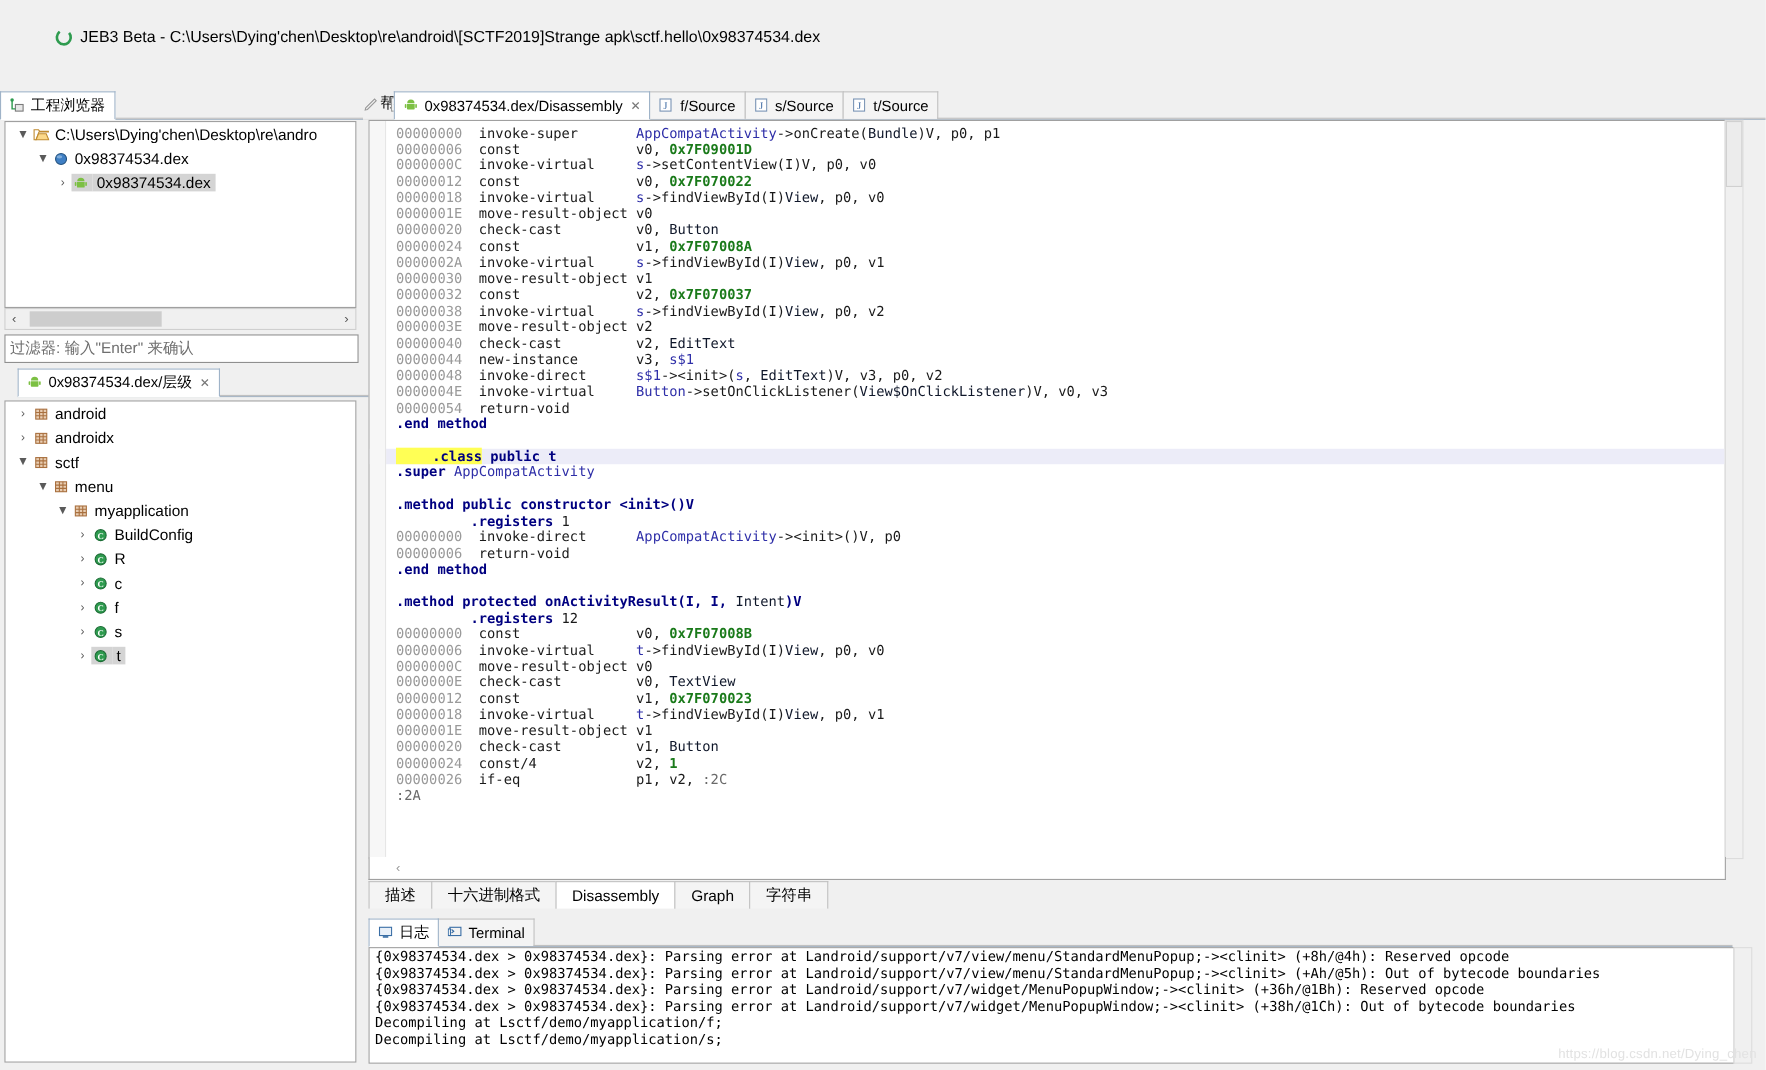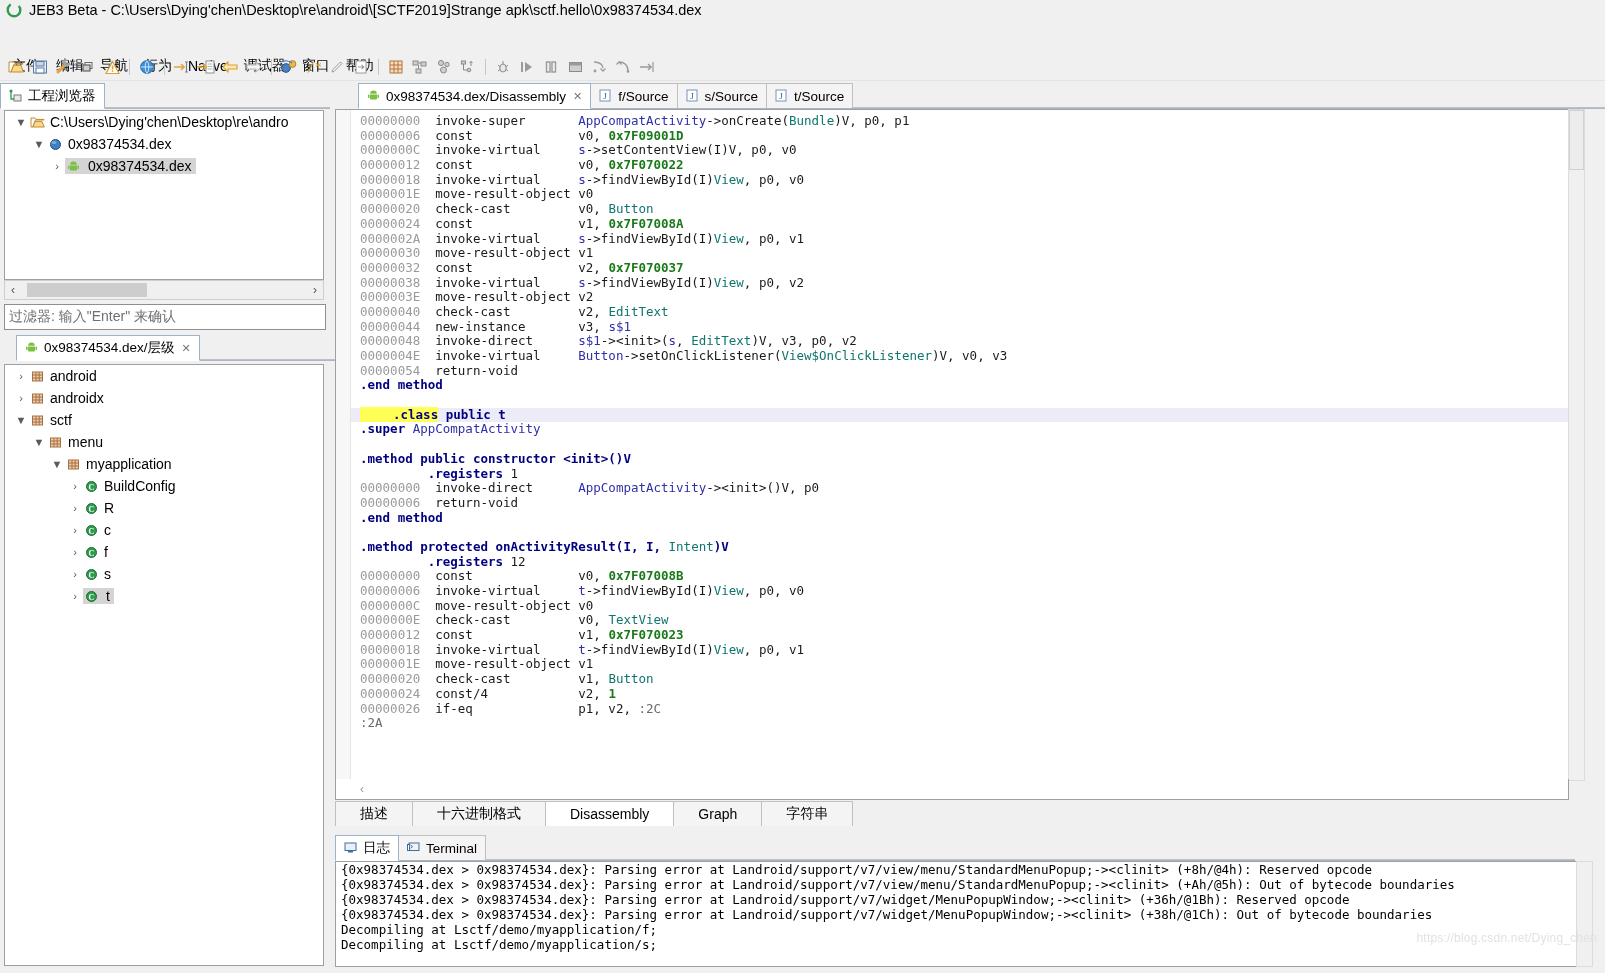--- a/index.html
+++ b/index.html
@@ -6,21 +6,21 @@
   body{
     width:1605px;height:973px;overflow:hidden;
     background:#f0f0f0;
     font-family:"Liberation Sans","DejaVu Sans",sans-serif;
     font-size:13px;color:#000;
     -webkit-font-smoothing:none;
   }
   .app{position:relative;width:1605px;height:973px;background:#f0f0f0;}
 
   
-  .titlebar{height:26px;display:flex;align-items:flex-start;padding:2px 6px;background:#f0f0f0;}
+  .titlebar{height:26px;display:flex;align-items:flex-end;padding:16px 6px;background:#f0f0f0;margin-left:44px;}
   .titlebar .tb-title{font-size:14.5px;color:#000;white-space:nowrap;}
   .jeb-logo{width:16px;height:16px;margin-right:7px;flex:0 0 auto;}
 
   
   .menubar{height:24px;display:flex;align-items:center;padding:0 4px;background:#f0f0f0;}
   .menubar .mi{padding:2px 8px;font-size:14px;white-space:nowrap;cursor:default;margin-top:47px;}
 
   
   .toolbar{height:26px;display:flex;align-items:center;padding:0 4px;background:#f0f0f0;border-bottom:1px solid #e3e3e3;}
   .tbtn{width:22px;height:22px;display:flex;align-items:center;justify-content:center;margin:0 1px;}
@@ -74,37 +74,37 @@
 
   .codearea{font-family:"DejaVu Sans Mono","Liberation Mono",monospace;font-size:12.5px;line-height:14.7px;
             padding:4px 0 0 0;white-space:pre;}
   .gutter{position:absolute;left:0;top:0;width:14px;height:100%;background:#f7f7f7;border-right:1px solid #e6e6e6;}
   .cl{height:14.7px;padding-left:24px;}
   .cl.hl{background:#ececf8;}
   .addr{color:#9a9a9a;}
   .op{color:#1a1a1a;}
   .dir{color:#000080;font-weight:bold;}
   .type{color:#2f2fa8;}
-  .cls{color:#0f766e;text-align:right;}
+  .cls{color:#0f172a;text-align:right;}
   .num{color:#1a7a1a;font-weight:bold;text-align:right;}
   .mark{background:#ffff55;padding-left:33px;}
   .lbl2{color:#6a6a6a;}
 
   .btabs{position:absolute;left:3px;top:718px;width:1232px;height:26px;}
-  .btab{display:flex;align-items:center;height:24px;padding:0 24px;border:1px solid #c0c0c0;border-bottom:none;
+  .btab{display:flex;align-items:center;height:24px;padding:0 14px;border:1px solid #c0c0c0;border-bottom:none;
         background:#f4f4f4;font-size:14px;white-space:nowrap;margin-right:-1px;}
   .btab.active{background:#fff;}
 
   .logtabs{position:absolute;left:3px;top:752px;width:1240px;height:27px;}
   .logbox{position:absolute;left:3px;top:779px;width:1240px;height:104px;background:#fff;border:1px solid #a0a0a0;overflow:hidden;}
   .logline{font-family:"DejaVu Sans Mono","Liberation Mono",monospace;font-size:12.5px;line-height:15px;
            white-space:pre;padding-left:5px;}
   .log-vscroll{position:absolute;left:1244px;top:779px;width:15px;height:104px;background:#f0f0f0;border:1px solid #dcdcdc;}
 
-  .watermark{position:absolute;right:8px;bottom:28px;color:#e2e2e2;font-size:12px;letter-spacing:.2px;}
+  .watermark{position:absolute;right:8px;bottom:8px;color:#e2e2e2;font-size:12px;letter-spacing:.2px;}
 </style>
 </head>
 <body>
 
 <div class="app">
 
   <div class="titlebar">
     <span class="jeb-logo">
       <svg width="16" height="16" viewBox="0 0 16 16">
         <circle cx="8" cy="8" r="6.3" fill="none" stroke="#2e9b4f" stroke-width="2.4" stroke-dasharray="30 10" transform="rotate(-40 8 8)"></circle>

